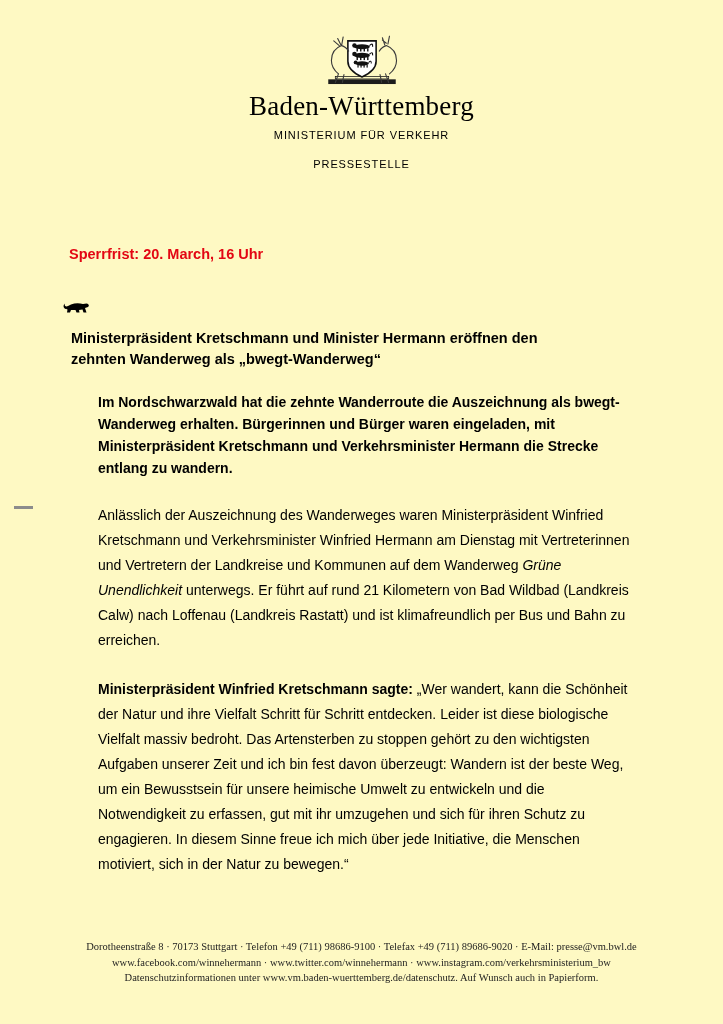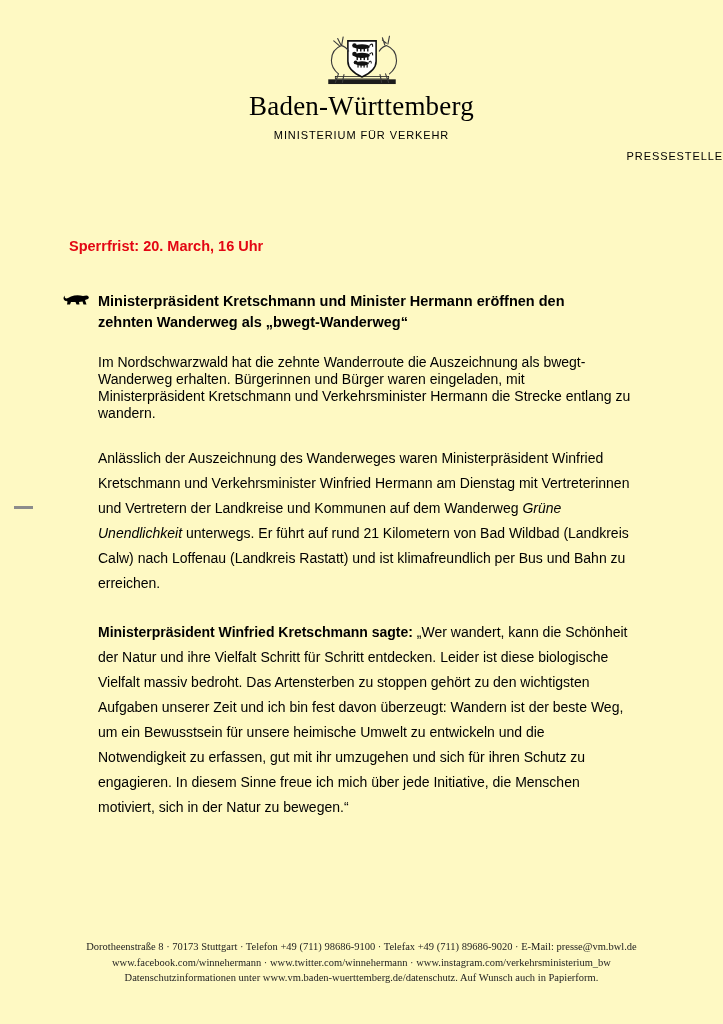--- a/index.html
+++ b/index.html
@@ -6,40 +6,40 @@
   body{width:723px;height:1024px;background:#ffffff;overflow:hidden;
        font-family:"Liberation Sans",sans-serif;color:#111;}
   .page{position:relative;width:723px;height:1024px;background:#fef9c3;}
 
   
   header{padding-top:33px;text-align:center;}
   .crest{line-height:0;}
   .state-name{font-family:"Liberation Serif",serif;font-size:27px;color:#000;
               margin-top:3px;letter-spacing:.2px;}
   .ministry-line{font-size:11px;letter-spacing:.9px;margin-top:7px;color:#000;}
-  .dept-line{font-size:11px;letter-spacing:.9px;margin-top:9px;color:#000;text-align:right;}
+  .dept-line{font-size:11px;letter-spacing:.9px;margin-top:17px;color:#000;}
 
   
   .fold-mark{position:absolute;left:14px;top:506px;width:19px;height:3px;background:#8c8c8c;}
 
   
   main{margin:76px 0 0 69px;width:562px;}
   .doc-row{display:flex;justify-content:space-between;align-items:baseline;}
   .doc-type{font-size:21px;font-weight:bold;letter-spacing:.4px;margin:0;color:#000;}
   .doc-date{font-size:14px;color:#000;}
   .embargo{margin-top:25px;font-size:14.5px;font-weight:bold;}
 
-  .headline-row{display:flex;margin-top:37px;margin-left:-7px;}
+  .headline-row{display:flex;margin-top:37px;margin-left:-7px;flex-direction:column;}
   .bullet{flex:0 0 27px;margin-top:2px;line-height:0;}
   .headline{font-size:14.5px;font-weight:bold;line-height:21px;margin:0 0 0 9px;
             width:524px;color:#000;}
 
   .indent{margin-left:29px;width:534px;}
   .indent p{margin:24px 0 0 0;font-size:14px;line-height:25px;color:#000;}
-  p.lead{font-weight:normal;line-height:17px;margin-top:21px;}
+  p.lead{font-weight:bold;line-height:22px;margin-top:21px;}
   .indent em{font-style:italic;}
   .indent strong{font-weight:bold;}
 
   
   footer{position:absolute;left:0;top:915px;width:723px;text-align:center;
          font-family:"Liberation Serif",serif;font-size:10.5px;line-height:15.5px;color:#1d1d1d;margin-top:24px;}
 </style>
 </head>
 <body>
 

